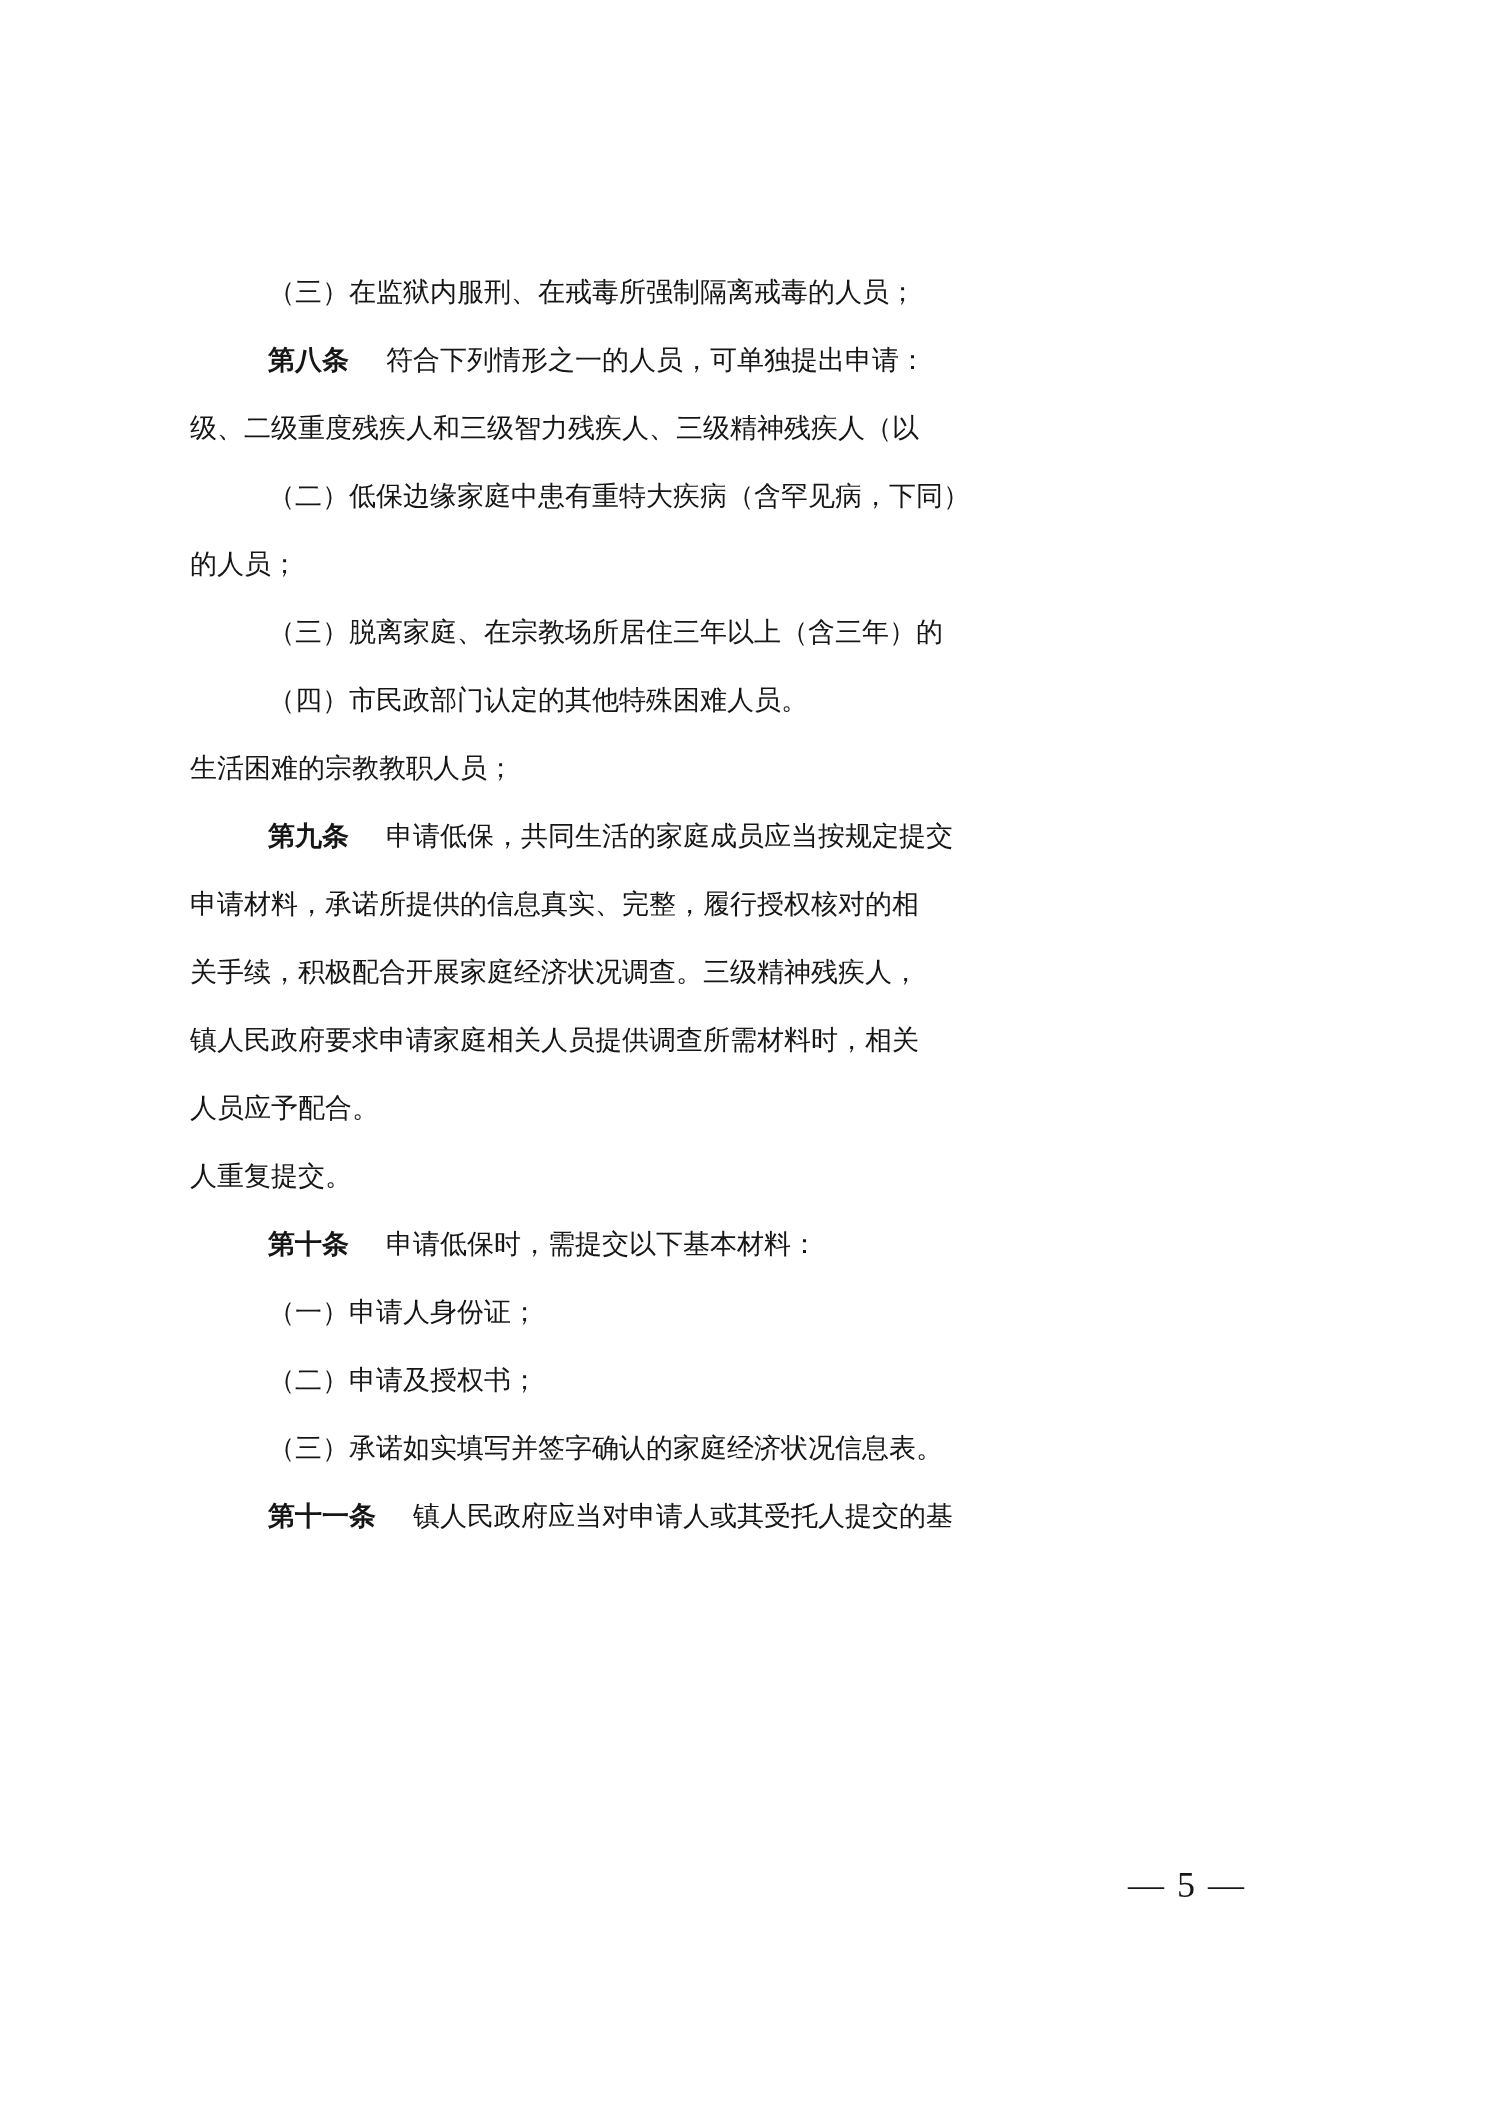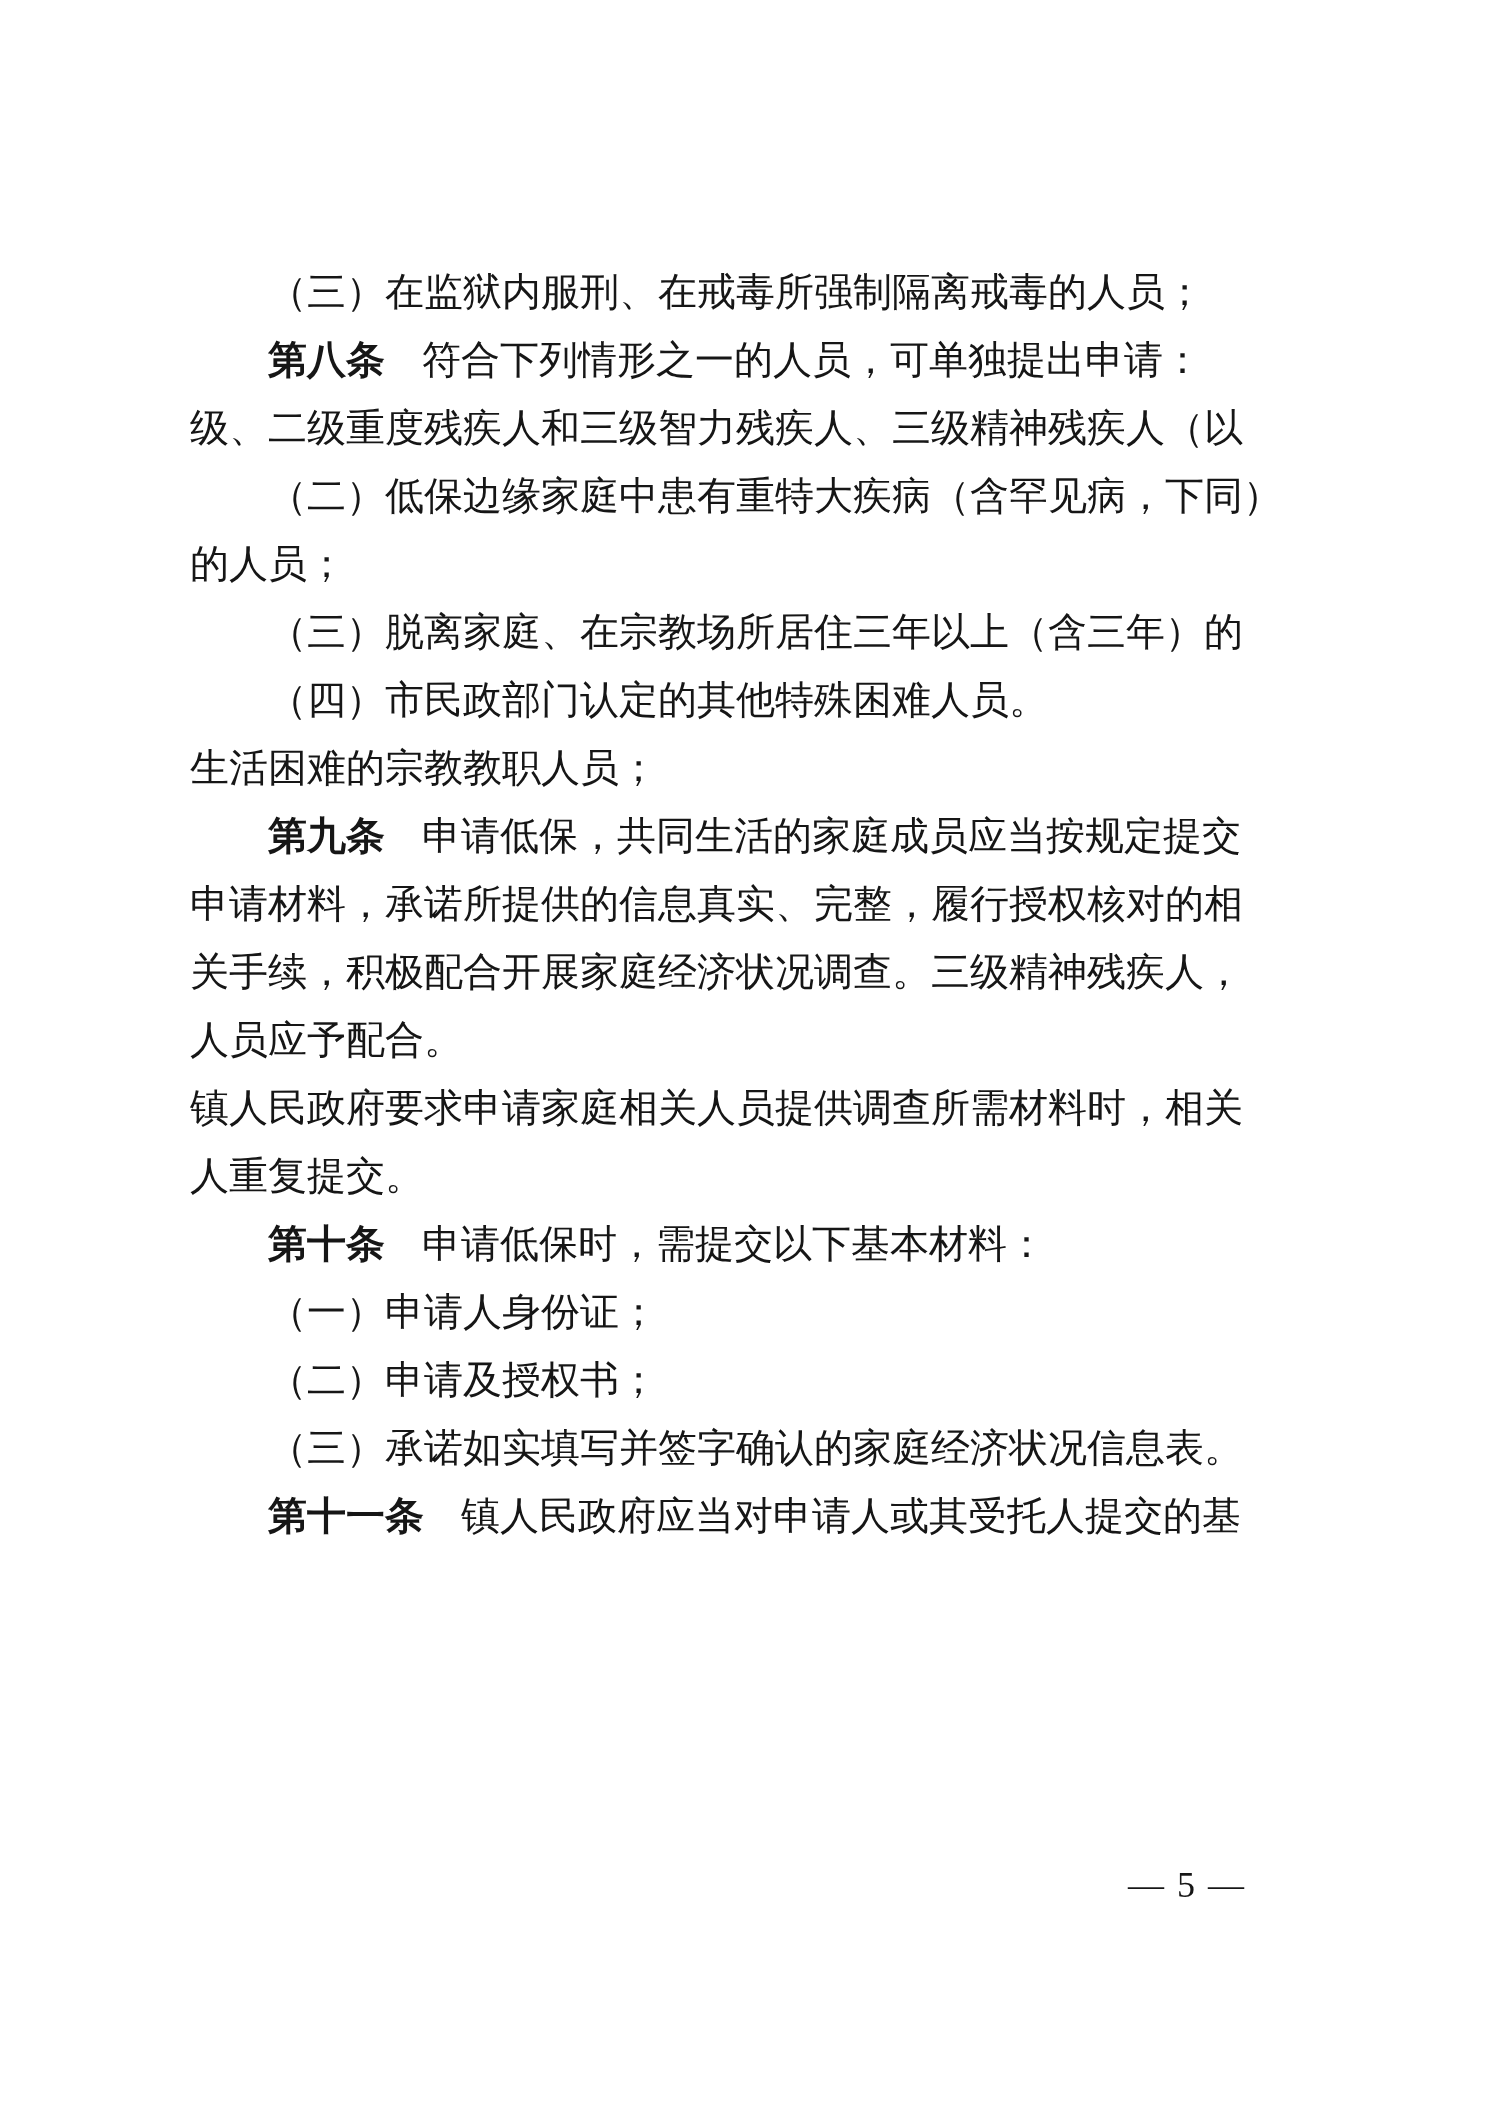--- a/index.html
+++ b/index.html
@@ -16,21 +16,21 @@
     font-family: "Liberation Serif", serif;
     color: #161616;
   }
   .content {
     position: absolute;
     left: 190px;
     top: 258px;
     width: 1056px;
   }
   .line {
-    font-size: 39px;
+    font-size: 27px;
     line-height: 68px;
     height: 68px;
     white-space: nowrap;
     letter-spacing: 0px;
   }
   .line.indent {
     padding-left: 78px; 
   }
   .term {
     font-weight: bold;
@@ -58,22 +58,22 @@
     <div class="line indent"><span class="term">第八条</span><span>符合下列情形之一的人员，可单独提出申请：</span></div>
     <div class="line"><span>级、二级重度残疾人和三级智力残疾人、三级精神残疾人（以</span></div>
     <div class="line indent"><span>（二）低保边缘家庭中患有重特大疾病（含罕见病，下同）</span></div>
     <div class="line"><span>的人员；</span></div>
     <div class="line indent"><span>（三）脱离家庭、在宗教场所居住三年以上（含三年）的</span></div>
     <div class="line indent"><span>（四）市民政部门认定的其他特殊困难人员。</span></div>
     <div class="line"><span>生活困难的宗教教职人员；</span></div>
     <div class="line indent"><span class="term">第九条</span><span>申请低保，共同生活的家庭成员应当按规定提交</span></div>
     <div class="line"><span>申请材料，承诺所提供的信息真实、完整，履行授权核对的相</span></div>
     <div class="line"><span>关手续，积极配合开展家庭经济状况调查。三级精神残疾人，</span></div>
+    <div class="line"><span>镇人民政府要求申请家庭相关人员提供调查所需材料时，相关</span></div>
     <div class="line"><span>人员应予配合。</span></div>
-    <div class="line"><span>镇人民政府要求申请家庭相关人员提供调查所需材料时，相关</span></div>
     <div class="line"><span>人重复提交。</span></div>
     <div class="line indent"><span class="term">第十条</span><span>申请低保时，需提交以下基本材料：</span></div>
     <div class="line indent"><span>（一）申请人身份证；</span></div>
     <div class="line indent"><span>（二）申请及授权书；</span></div>
     <div class="line indent"><span>（三）承诺如实填写并签字确认的家庭经济状况信息表。</span></div>
     <div class="line indent"><span class="term">第十一条</span><span>镇人民政府应当对申请人或其受托人提交的基</span></div>
 
   </div>
 
   <div class="footer">

